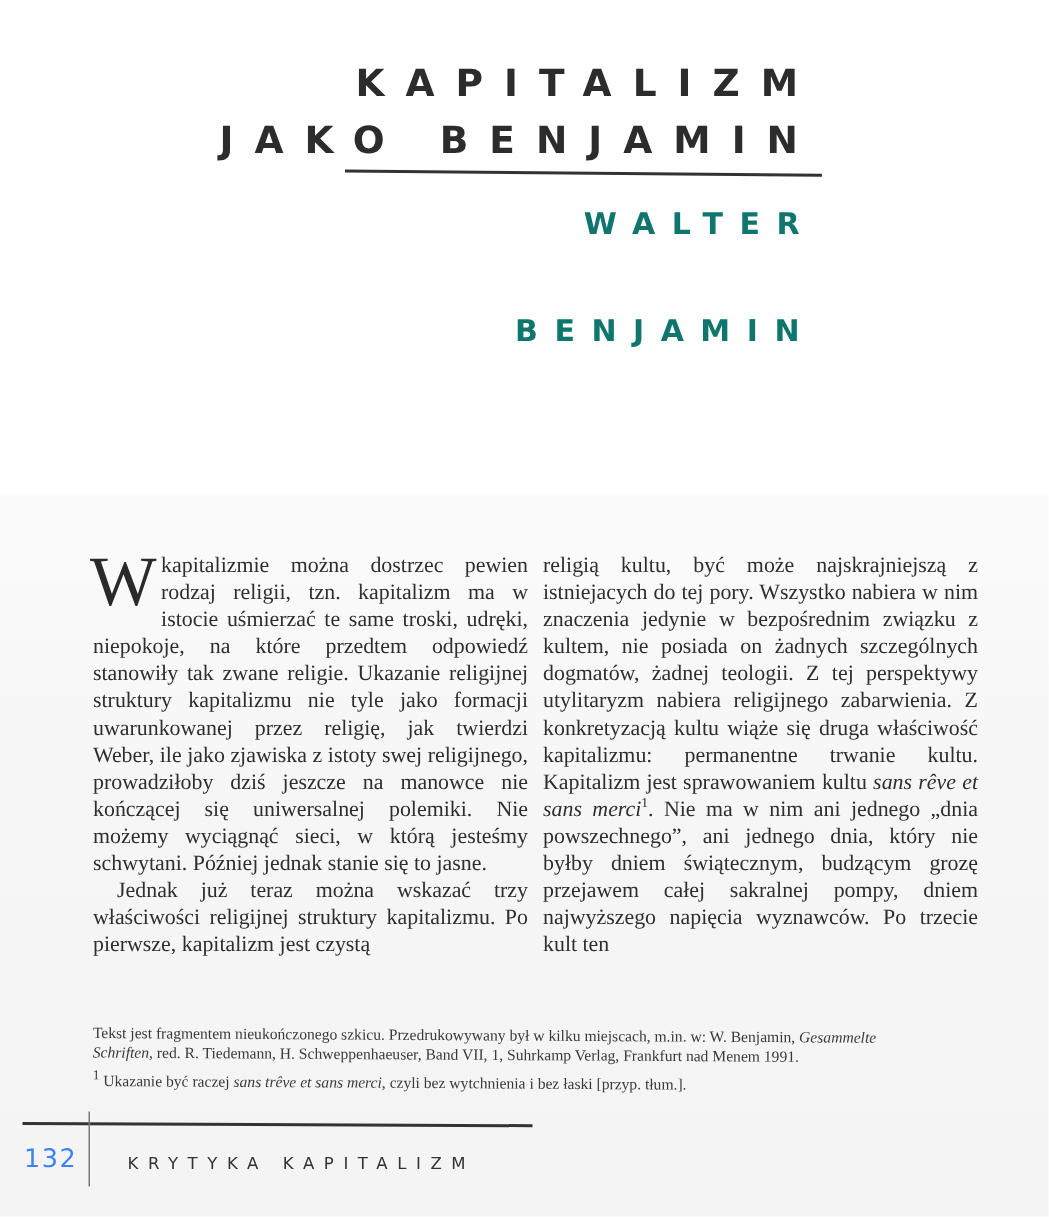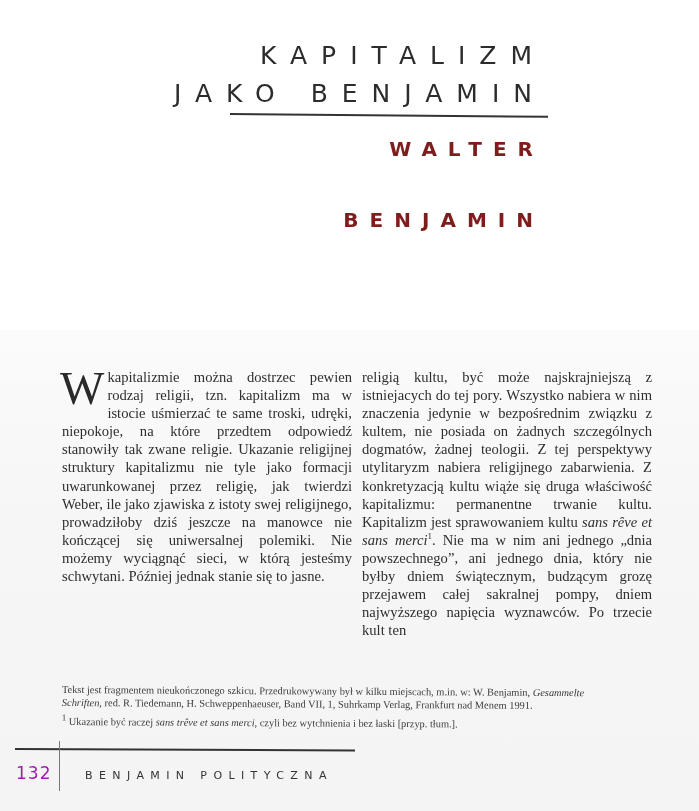--- a/index.html
+++ b/index.html
@@ -9,33 +9,33 @@
     font-family: "Liberation Serif", serif;
     color: #2a2a2a;
   }
   .scan-tint {
     position: absolute; left: 0; top: 330px; width: 699px; height: 481px;
     background: linear-gradient(180deg, #fbfbfb 0%, #f6f6f6 40%, #f4f4f4 100%);
   }
   .title-line {
     position: absolute; right: 157px;
     font-family: "DejaVu Sans", sans-serif;
-    font-weight: 400; letter-spacing: 14px; color: #2c2c2c;
+    font-weight: 700; letter-spacing: 14px; color: #2c2c2c;
     font-size: 25px; line-height: 28px; white-space: nowrap;
   }
   #t1 { top: 42px; right: 153px; }
   #t2 { top: 80px; right: 153px; }
   .title-rule {
     position: absolute; left: 230px; top: 113px; width: 318px; height: 2px;
     background: #333; transform: rotate(0.5deg); transform-origin: left center;
   }
   .author-line {
     position: absolute;
     font-family: "DejaVu Sans", sans-serif;
-    font-weight: 700; letter-spacing: 11px; color: #7f1d1d;
+    font-weight: 700; letter-spacing: 11px; color: #0f766e;
     font-size: 20px; line-height: 22px; white-space: nowrap;
   }
   #a1 { top: 138px; right: 155px; }
   #a2 { top: 162px; right: 155px; margin-top: 47px; }
 
   .col {
     position: absolute; top: 368px; width: 290px;
     font-size: 14.6px; line-height: 18.1px; text-align: justify;
     color: #2e2e2e;
   }
@@ -62,48 +62,49 @@
     position: absolute; left: 15px; top: 748px; width: 340px; height: 1.5px;
     background: #333; transform: rotate(0.25deg); transform-origin: left center;
   }
   .footer-vrule {
     position: absolute; left: 59px; top: 741px; width: 1px; height: 50px;
     background: #777;
   }
   .page-number {
     position: absolute; left: 16px; top: 763px;
     font-family: "DejaVu Sans", sans-serif; font-size: 17px; letter-spacing: 1px;
-    color: #a21caf; font-weight: 400;
+    color: #3b82f6; font-weight: 400;
   }
   .journal-name {
     position: absolute; left: 85px; top: 769px;
     font-family: "DejaVu Sans", sans-serif; font-size: 11px; letter-spacing: 6.4px;
     color: #333; white-space: nowrap;
   }
 </style>
 </head>
 <body>
 
 <div class="scan-tint"></div>
 
 <div class="title-line" id="t1">KAPITALIZM</div>
 <div class="title-line" id="t2">JAKO BENJAMIN</div>
 <div class="title-rule"></div>
 <div class="author-line" id="a1">WALTER</div>
 <div class="author-line" id="a2">BENJAMIN</div>
 
 <div class="col col-left">
   <p><span class="drop">W</span><span>kapitalizmie można dostrzec pewien rodzaj religii, tzn. kapitalizm ma w istocie uśmierzać te same troski, udręki, niepokoje, na które przedtem odpowiedź stanowiły tak zwane religie. Ukazanie religijnej struktury kapitalizmu nie tyle jako formacji uwarunkowanej przez religię, jak twierdzi Weber, ile jako zjawiska z istoty swej religijnego, prowadziłoby dziś jeszcze na manowce nie kończącej się uniwersalnej polemiki. Nie możemy wyciągnąć sieci, w którą jesteśmy schwytani. Później jednak stanie się to jasne.</span></p>
+  <p class="indent">Jednak już teraz można wskazać trzy właściwości religijnej struktury kapitalizmu. Po pierwsze, kapitalizm jest czystą</p>
 </div>
 
 <div class="col col-right">
   <p><span>religią kultu, być może najskrajniejszą z istniejacych do tej pory. Wszystko nabiera w nim znaczenia jedynie w bezpośrednim związku z kultem, nie posiada on żadnych szczególnych dogmatów, żadnej teologii. Z tej perspektywy utylitaryzm nabiera religijnego zabarwienia. Z konkretyzacją kultu wiąże się druga właściwość kapitalizmu: permanentne trwanie kultu. Kapitalizm jest sprawowaniem kultu </span><span class="it">sans rêve et sans merci</span><span class="sup">1</span><span>. Nie ma w nim ani jednego „dnia powszechnego”, ani jednego dnia, który nie byłby dniem świątecznym, budzącym grozę przejawem całej sakralnej pompy, dniem najwyższego napięcia wyznawców. Po trzecie kult ten</span></p>
 </div>
 
 <div class="footnotes">
   <p><span>Tekst jest fragmentem nieukończonego szkicu. Przedrukowywany był w kilku miejscach, m.in. w: W. Benjamin, </span><span class="it">Gesammelte Schriften</span><span>, red. R. Tiedemann, H. Schweppenhaeuser, Band VII, 1, Suhrkamp Verlag, Frankfurt nad Menem 1991.</span></p>
   <p class="fn1"><span class="sup">1</span><span> Ukazanie być raczej </span><span class="it">sans trêve et sans merci</span><span>, czyli bez wytchnienia i bez łaski [przyp. tłum.].</span></p>
 </div>
 
 <div class="footer-rule"></div>
 <div class="footer-vrule"></div>
 <div class="page-number">132</div>
-<div class="journal-name">BENJAMIN POLITYCZNA</div>
+<div class="journal-name">KRYTYKA KAPITALIZM</div>
 
 </body></html>

